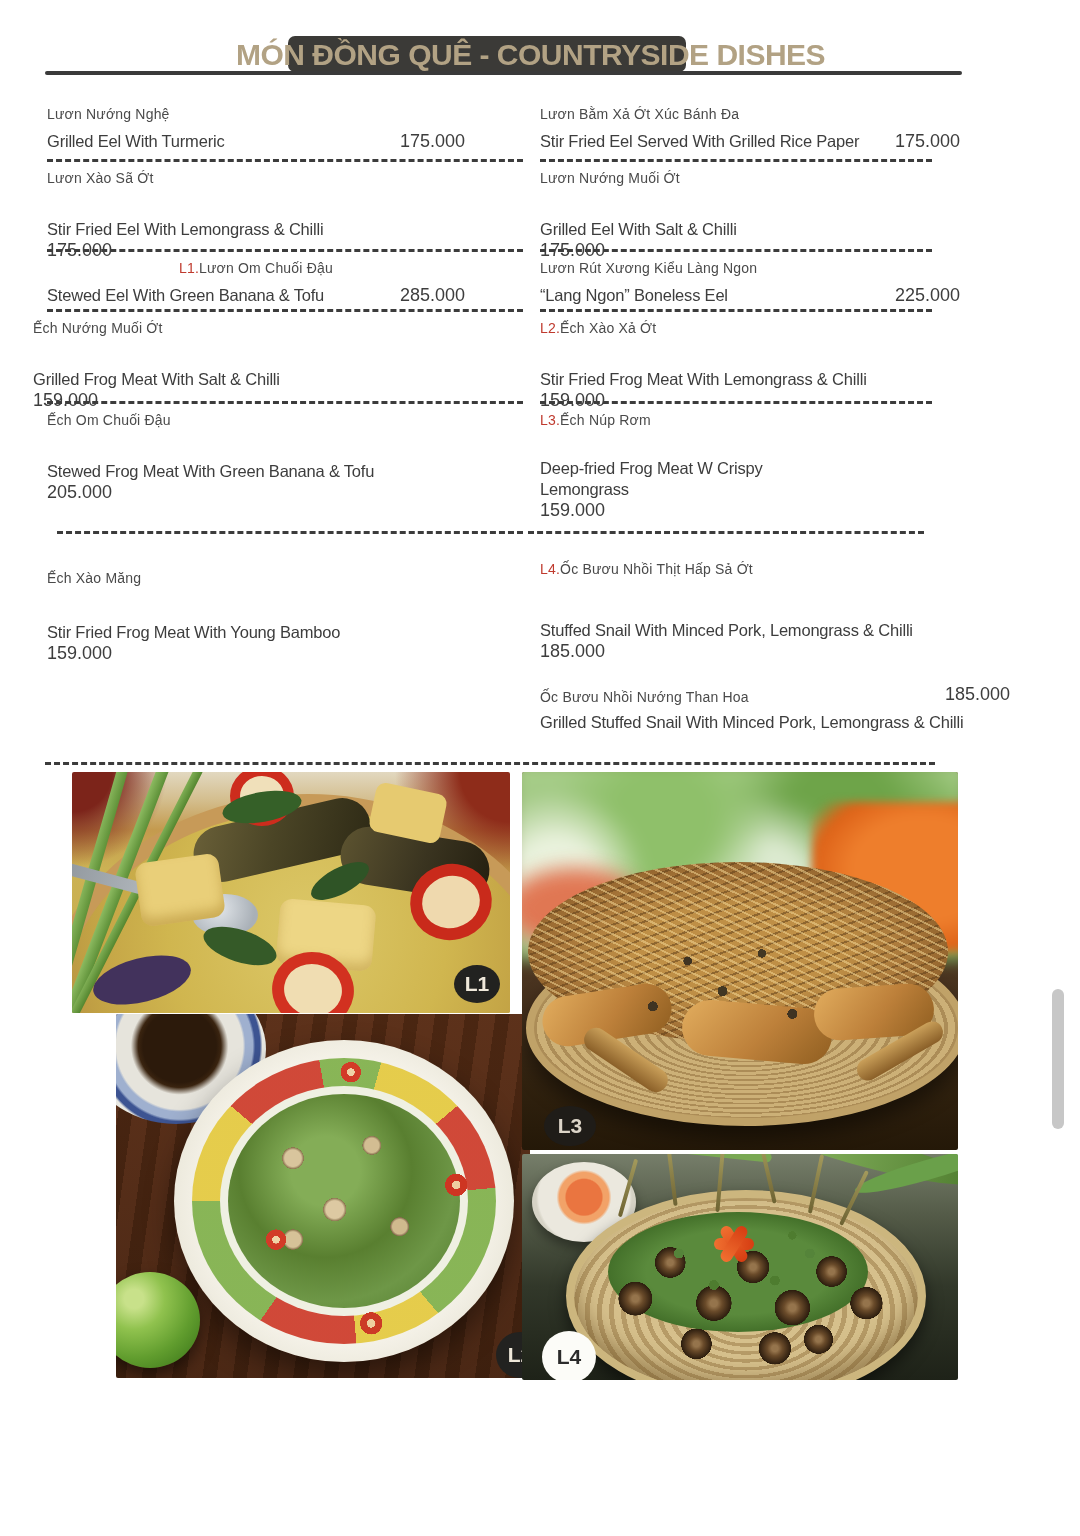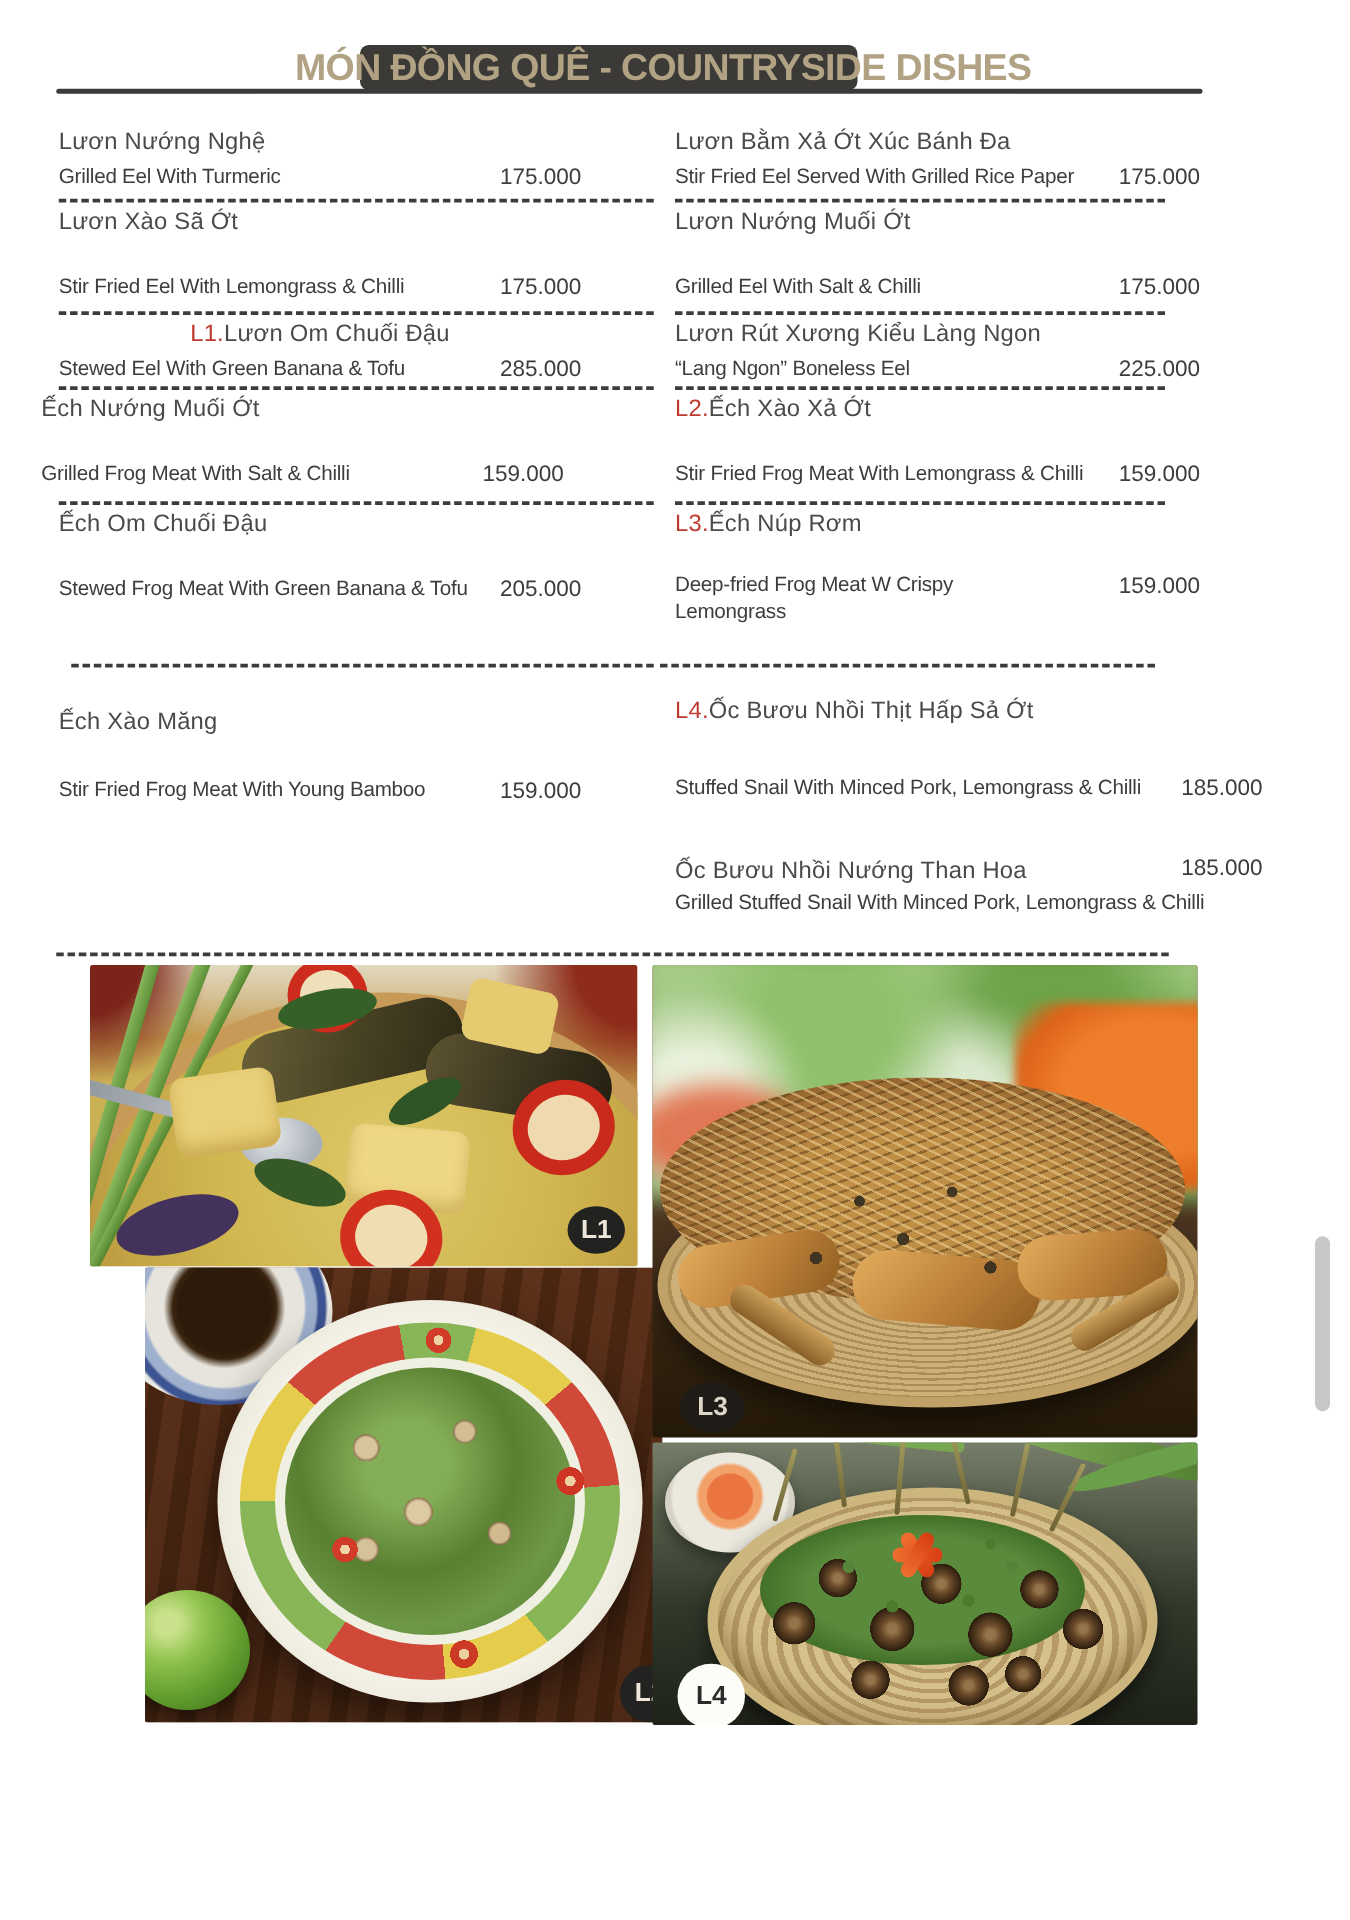--- a/index.html
+++ b/index.html
@@ -5,24 +5,24 @@
   html,body{margin:0;padding:0;background:#ffffff;}
   .page{position:relative;width:1080px;height:1536px;background:#ffffff;overflow:hidden;
         font-family:"Liberation Sans","DejaVu Sans",sans-serif;color:#3d3d3d;}
   
   .title-box{position:absolute;left:288px;top:36px;width:398px;height:36px;background:#3b3a37;border-radius:7px;}
   .page-title{position:absolute;left:236px;top:38px;width:522px;
               font-size:30px;font-weight:700;letter-spacing:-0.5px;color:#b2a284;white-space:nowrap;}
   .rule{position:absolute;left:45px;top:71px;width:917px;height:4px;background:#3a3a3a;border-radius:2px;}
   
   .item{position:absolute;width:418px;}
-  .vi{font-size:19px;line-height:26px;color:#4a4a4a;letter-spacing:0.2px;white-space:nowrap;}
+  .vi{font-size:14px;line-height:26px;color:#4a4a4a;letter-spacing:0.2px;white-space:nowrap;}
   .code{color:#bf3a2e;}
   .en-row{display:flex;justify-content:space-between;align-items:flex-start;margin-top:4px;}
-  .en-row.gap{margin-top:28px;}
+  .en-row.gap{margin-top:28px;flex-direction:column;}
   .en{font-size:16.5px;line-height:21px;color:#3d3d3d;letter-spacing:-0.2px;white-space:nowrap;}
   .en.wrap{white-space:normal;max-width:250px;}
   .price{font-size:18px;color:#3d3d3d;white-space:nowrap;}
   .vi-row{display:flex;justify-content:space-between;align-items:flex-start;}
   .dash{position:absolute;height:0;border-top:3px dashed #3c3c3c;}
   
   .photo{position:absolute;overflow:hidden;border-radius:2px;}
   .art{position:absolute;}
   .badge{position:absolute;display:flex;align-items:center;justify-content:center;
          font-weight:700;font-size:21px;border-radius:50%;}

